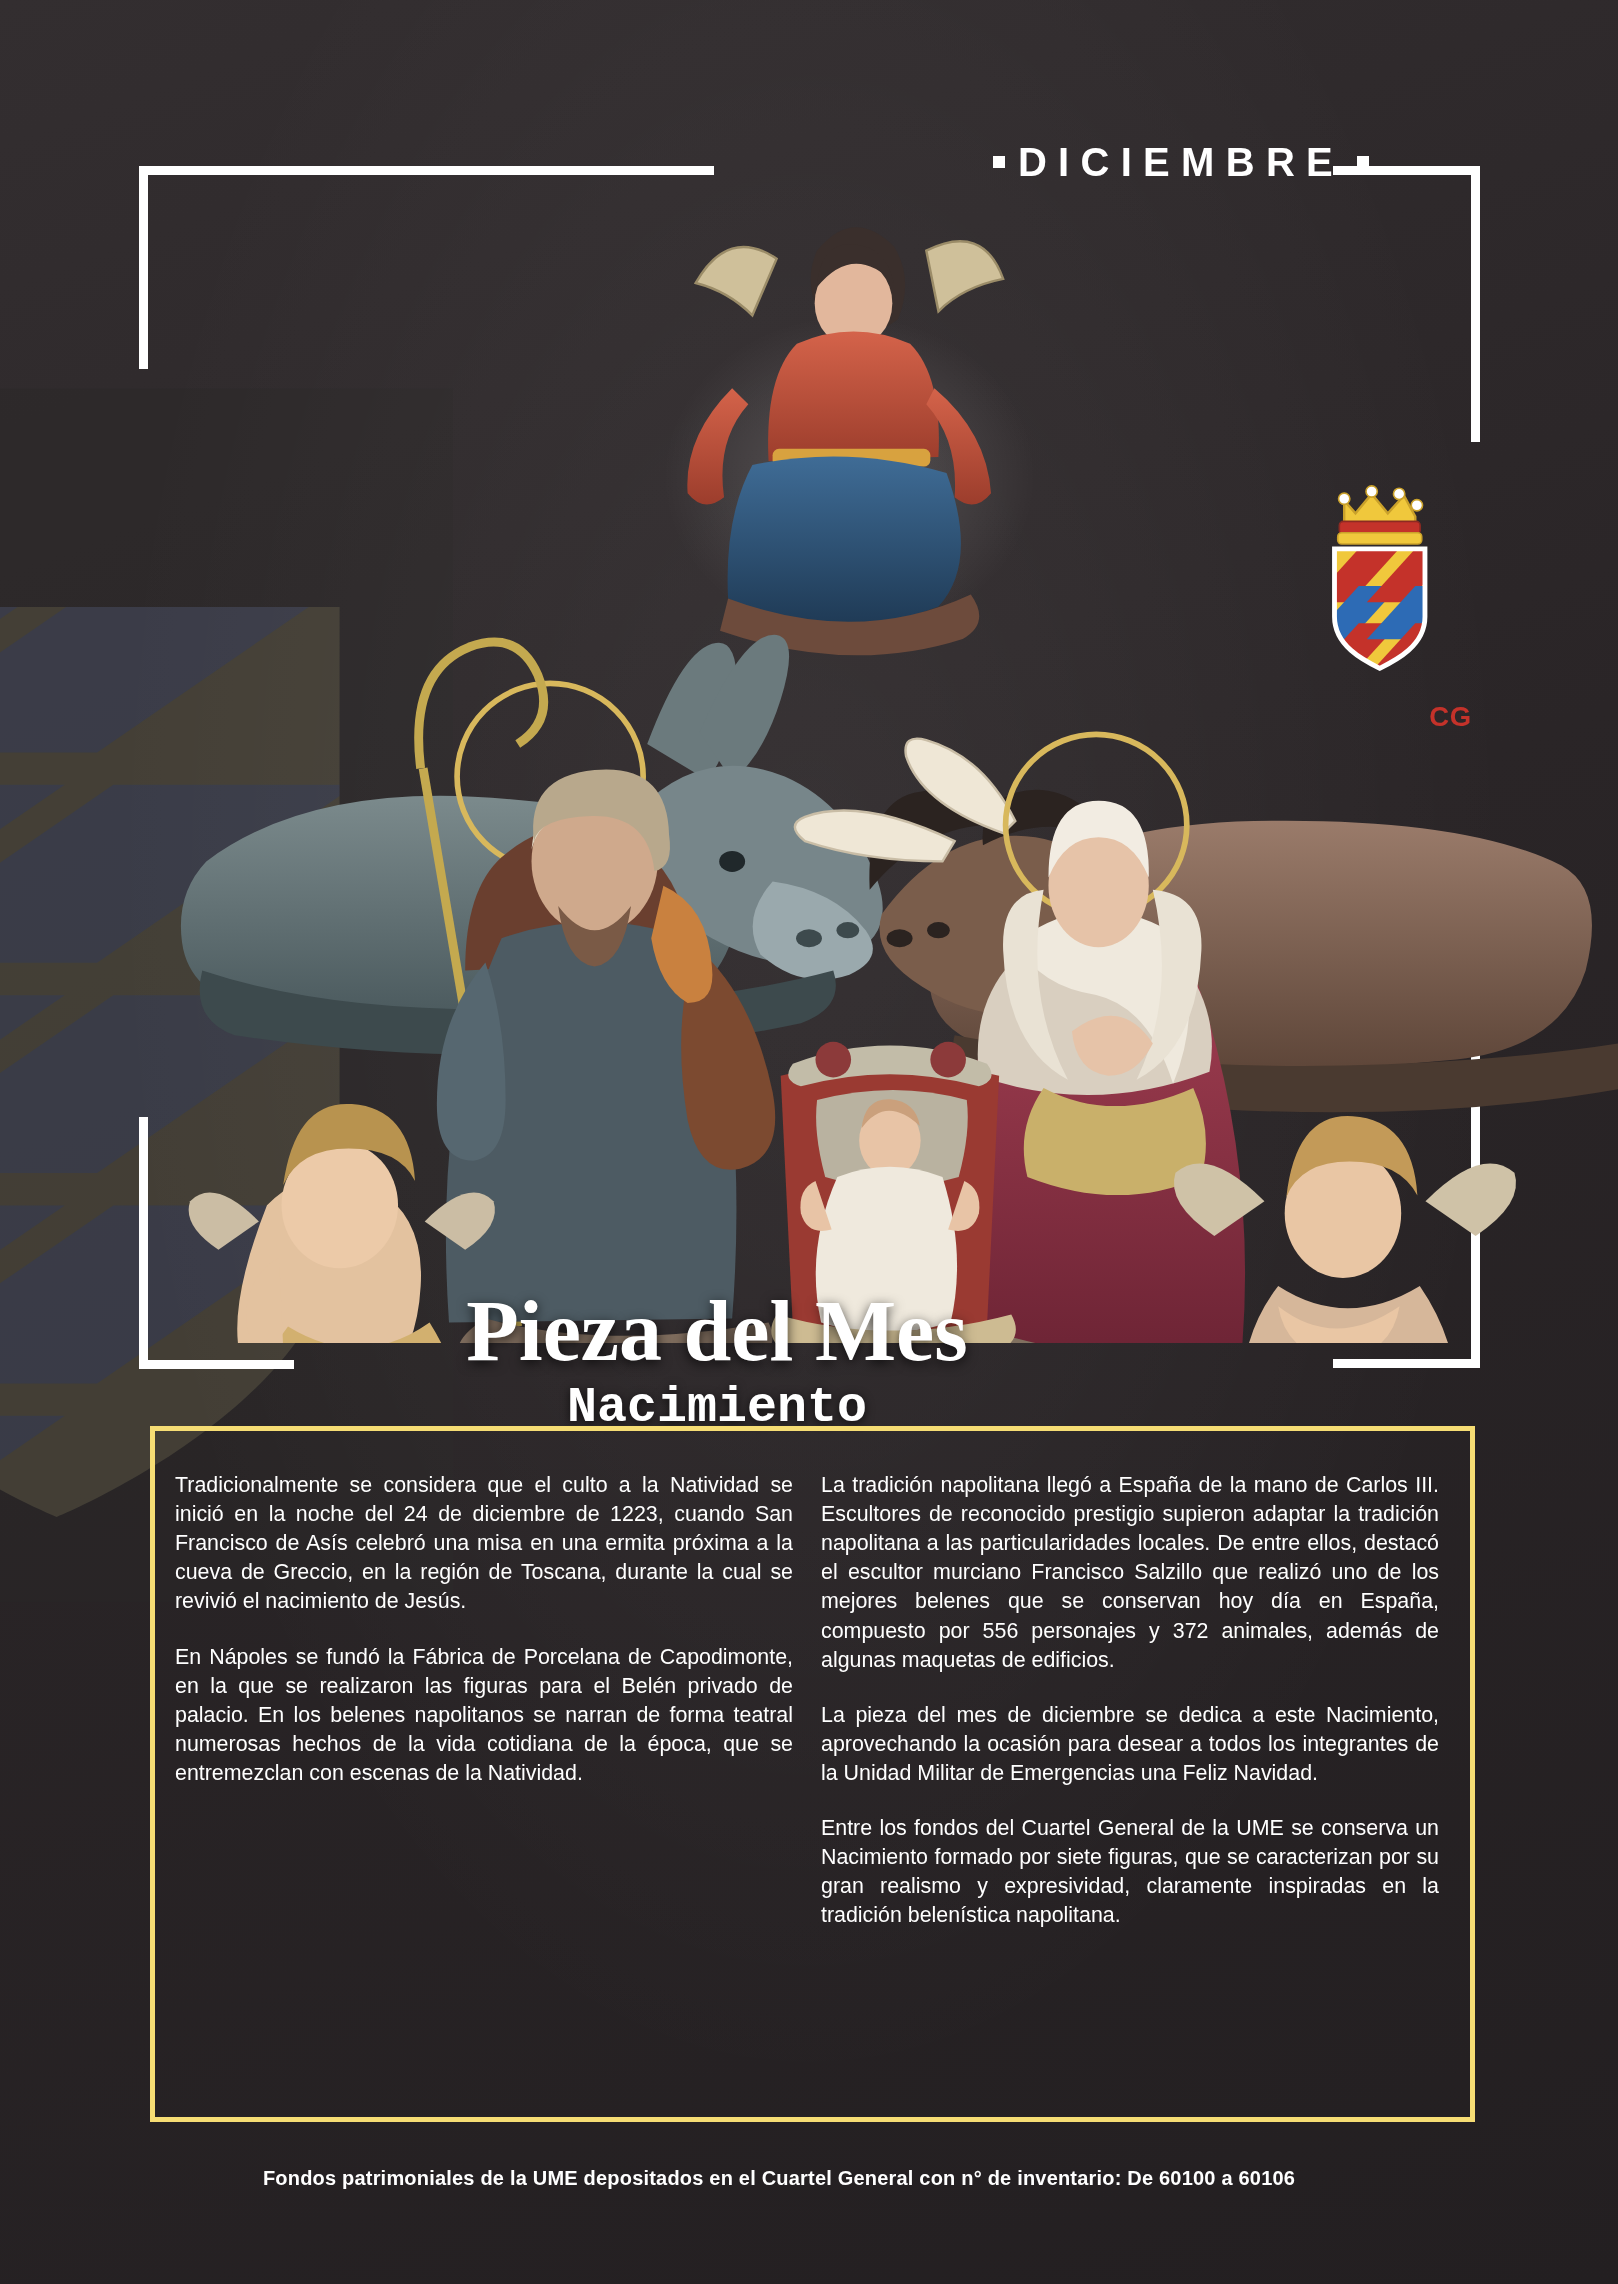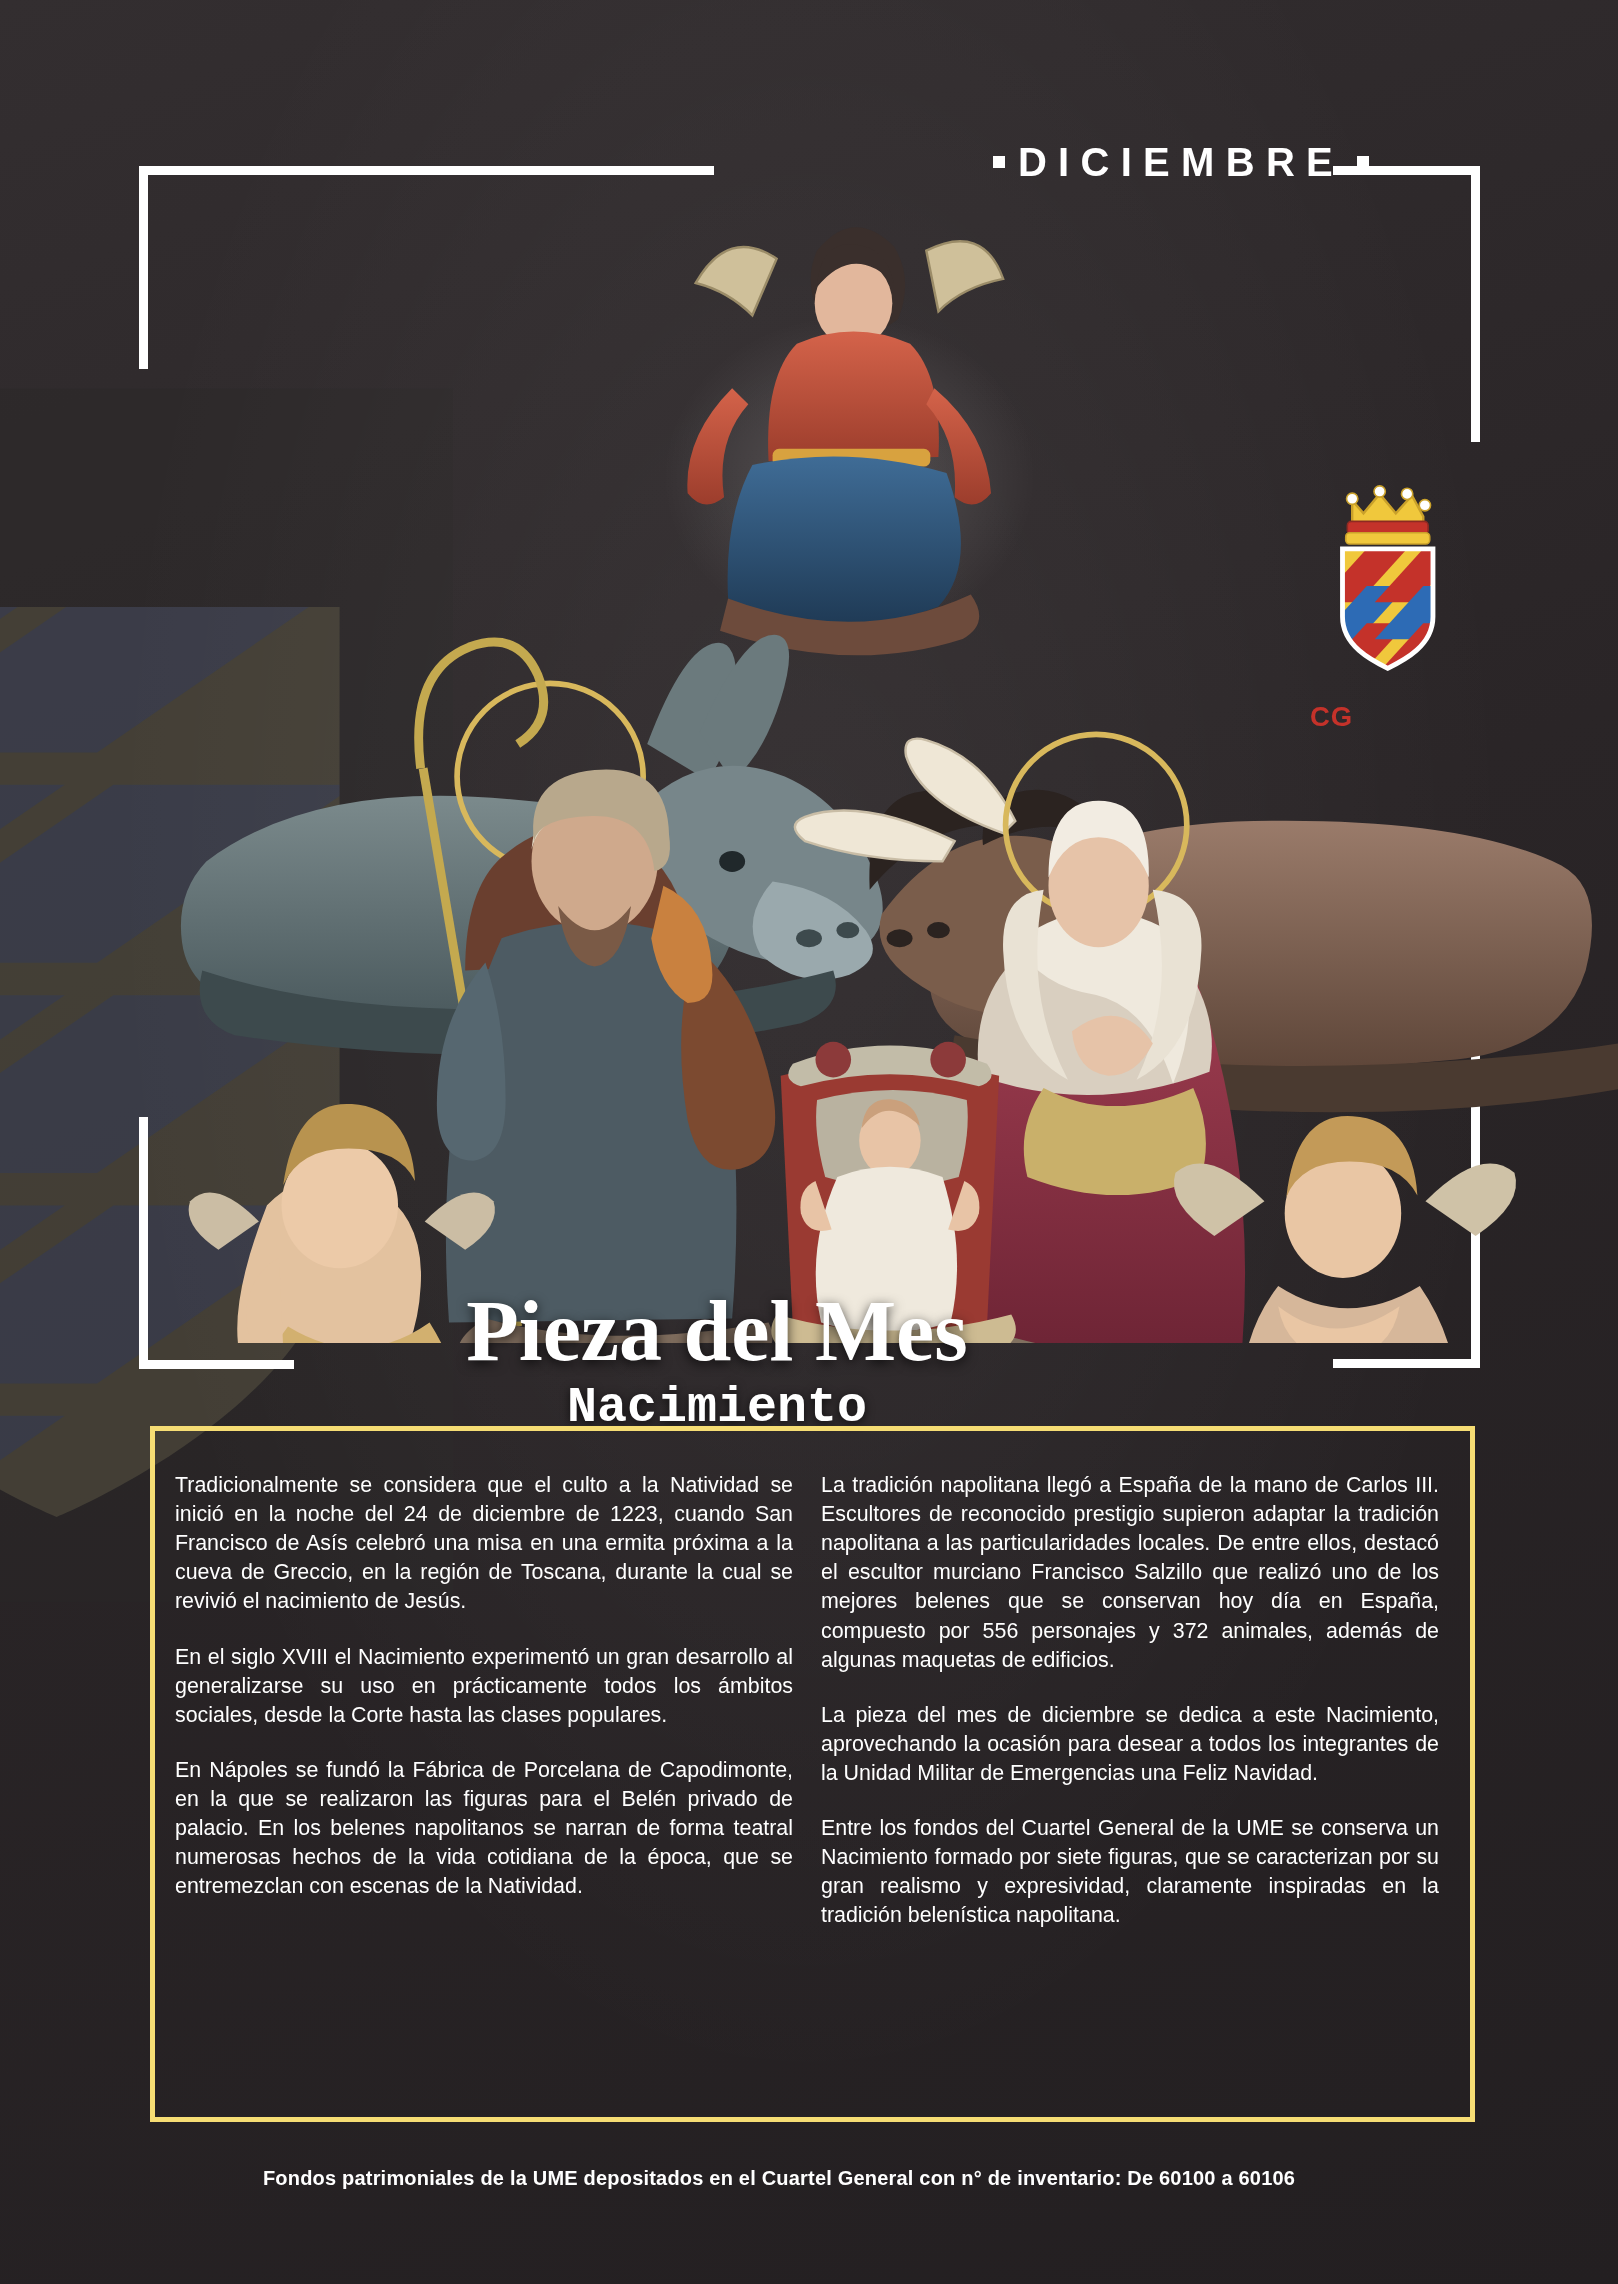--- a/index.html
+++ b/index.html
@@ -111,24 +111,24 @@
     font-weight: bold;
     color: #f6dd74;
     line-height: 0.92;
     letter-spacing: -1.6px;
     margin-top: 1.6px;
   }
 
   
   .shield-wrap {
     position: absolute;
-    right: 138px;
+    right: 146px;
     top: 481px;
     width: 170px;
-    text-align: left;
+    text-align: right;
   }
   .cg-label {
     margin-top: 6.5px;
     font-size: 27.5px;
     font-weight: bold;
     color: #c4322a;
     letter-spacing: 0.8px;
   }
 
   
@@ -438,21 +438,20 @@
 
   <div class="title-block">
     <div class="title-main">Pieza del Mes</div>
     <div class="title-sub">Nacimiento</div>
   </div>
 
   <div class="text-panel"></div>
   <div class="text-columns">
     <div class="col">
       <p>Tradicionalmente se considera que el culto a la Natividad se inició en la noche del 24 de diciembre de 1223,  cuando San Francisco de Asís celebró una misa en una ermita próxima a la cueva de Greccio, en la región de Toscana, durante la cual se revivió el nacimiento de Jesús.</p>
-      <p>En el siglo XVIII el Nacimiento experimentó un gran desarrollo al generalizarse su uso en prácticamente todos los ámbitos sociales, desde la Corte hasta las clases populares.</p>
       <p>En Nápoles se fundó la Fábrica de Porcelana de Capodimonte, en la que se realizaron las figuras para el Belén privado de palacio. En los belenes napolitanos se narran de forma teatral numerosas hechos de la vida cotidiana de la época, que se entremezclan con escenas de la Natividad.</p>
     </div>
     <div class="col">
       <p>La tradición napolitana llegó a España de la mano de Carlos III. Escultores de reconocido prestigio supieron adaptar la tradición napolitana a las particularidades locales. De entre ellos, destacó el escultor murciano Francisco Salzillo que realizó uno de los mejores belenes que se conservan hoy día en España, compuesto por 556 personajes y 372 animales, además de algunas maquetas de edificios.</p>
       <p>La pieza del mes de diciembre se dedica a este Nacimiento, aprovechando la ocasión para desear a todos los integrantes de la Unidad Militar de Emergencias una Feliz Navidad.</p>
       <p>Entre los fondos del Cuartel General de la UME se conserva un Nacimiento formado por siete figuras, que se caracterizan por su gran realismo y expresividad, claramente inspiradas en la  tradición belenística napolitana.</p>
     </div>
   </div>
 
   <div class="footer">Fondos patrimoniales de la UME depositados en el Cuartel General con n° de inventario: De 60100 a 60106</div>

